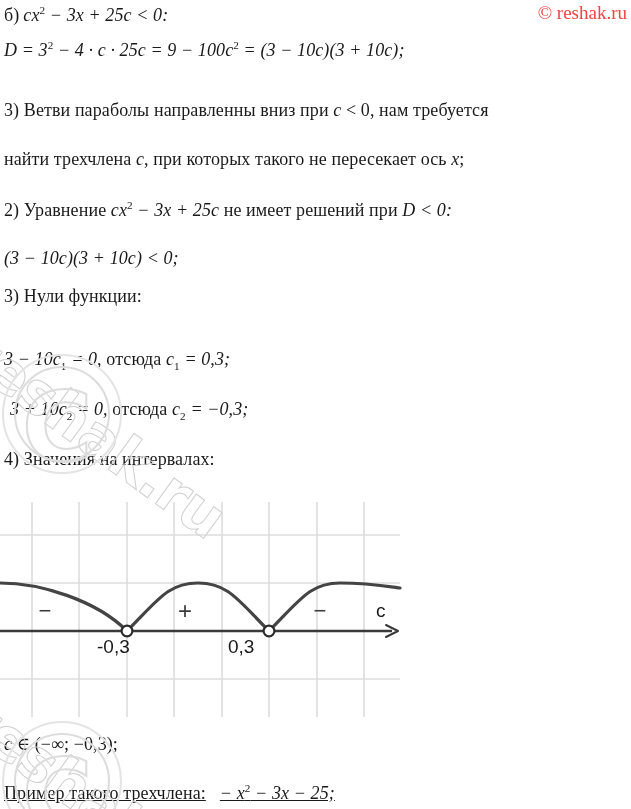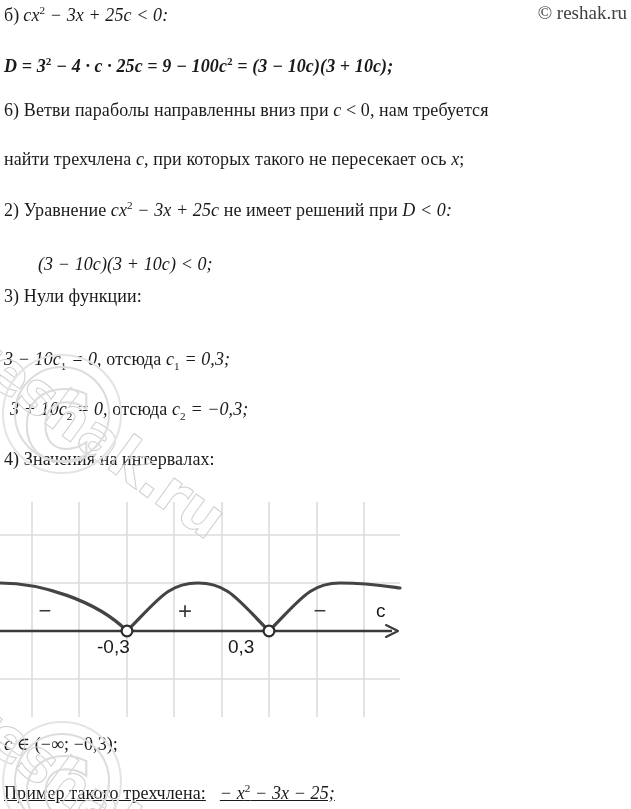--- a/index.html
+++ b/index.html
@@ -32,21 +32,21 @@
   .sp { display: inline-block; width: 4px; }
   .sp2 { display: inline-block; width: 7px; }
 
   
   #credit {
     position: absolute;
     top: 2px;
     right: 4px;
     font-size: 19px;
     font-family: "Liberation Serif", "DejaVu Serif", serif;
-    color: #404040;
+    color: #ef4444;
     white-space: nowrap;
     z-index: 6;
   }
 
   
   .wm {
     position: absolute;
     color: transparent;
     -webkit-text-stroke: 1px #cfcfcf;
     font-family: "DejaVu Sans", sans-serif;
@@ -100,37 +100,37 @@
 </style>
 </head>
 <body>
 
 <div id="credit">© reshak.ru</div>
 
 <div class="line" style="left:4px; top:5px;">
   <span class="up">б)</span><span class="sp"></span><span class="math">cx</span><sup>2</sup><span class="math"> − 3x + 25c &lt; 0:</span>
 </div>
 
-<div class="line" style="left:4px; top:56px;font-weight:bold;">
+<div class="line" style="left:4px; top:40px;">
   <span class="math">D</span><span class="math"> = 3</span><sup>2</sup><span class="math"> − 4 · c · 25c = 9 − 100c</span><sup>2</sup><span class="math"> = (3 − 10c)(3 + 10c);</span>
 </div>
 
 <div class="line" style="left:4px; top:101px;">
-  <span class="up">6) Ветви параболы направленны вниз при </span><span class="math">c</span><span class="up"> &lt; 0, нам требуется</span>
+  <span class="up">3) Ветви параболы направленны вниз при </span><span class="math">c</span><span class="up"> &lt; 0, нам требуется</span>
 </div>
 
 <div class="line" style="left:4px; top:150px;">
   <span class="up">найти трехчлена </span><span class="math">c</span><span class="up">, при которых такого не пересекает ось </span><span class="math">x</span><span class="up">;</span>
 </div>
 
 <div class="line" style="left:4px; top:200px;">
   <span class="up">2) Уравнение </span><span class="math">cx</span><sup>2</sup><span class="math"> − 3x + 25c</span><span class="up"> не имеет решений при </span><span class="math">D</span><span class="math"> &lt; 0:</span>
 </div>
 
-<div class="line math" style="left:4px; top:255px;margin-left:34px;">(3 − 10c)(3 + 10c) &lt; 0;</div>
+<div class="line math" style="left:4px; top:249px;">(3 − 10c)(3 + 10c) &lt; 0;</div>
 
 <div class="line up" style="left:4px; top:287px;">3) Нули функции:</div>
 
 <div class="line" style="left:4px; top:350px;">
   <span class="math">3 − 10c</span><sub>1</sub><span class="math"> = 0,</span><span class="up"> отсюда </span><span class="math">c</span><sub>1</sub><span class="math"> = 0,3;</span>
 </div>
 
 <div class="line" style="left:4px; top:400px;padding-left:6px;">
   <span class="math">3 + 10c</span><sub>2</sub><span class="math"> = 0,</span><span class="up"> отсюда </span><span class="math">c</span><sub>2</sub><span class="math"> = −0,3;</span>
 </div>

